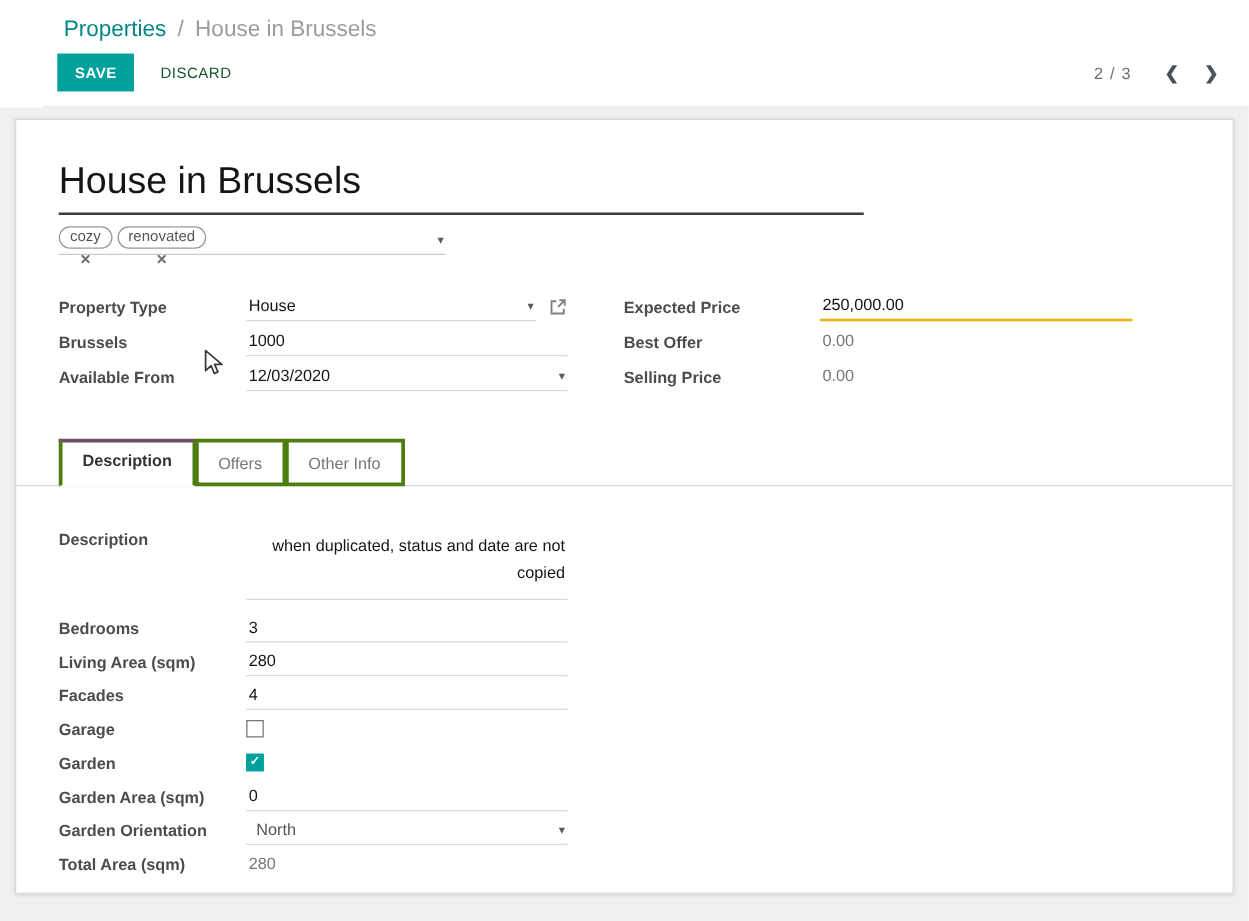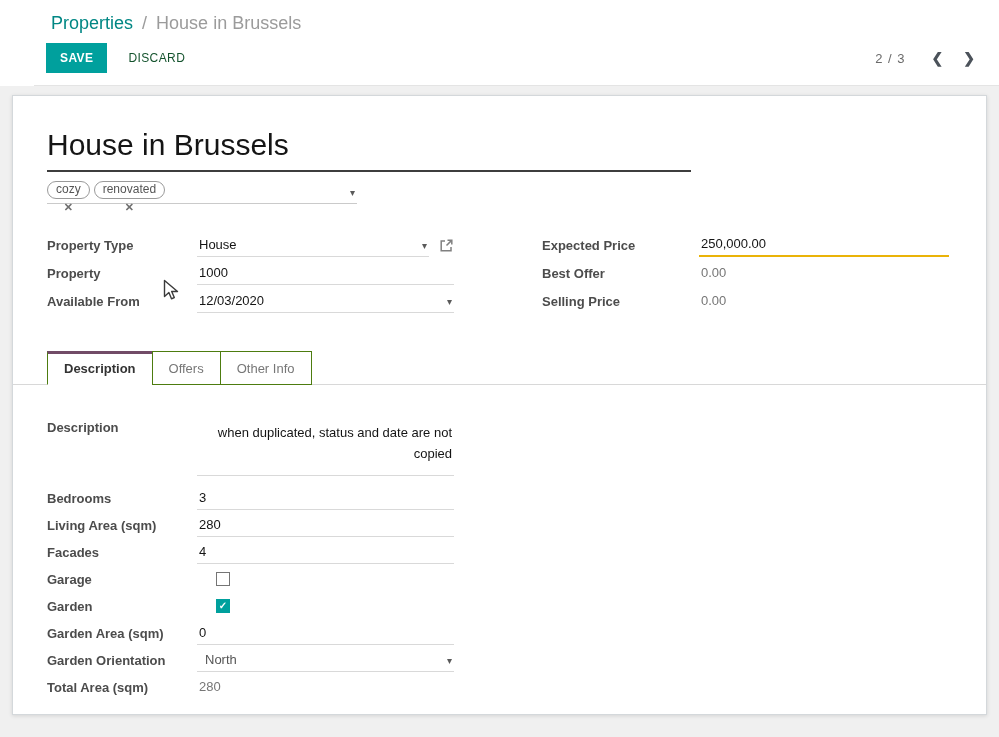--- a/index.html
+++ b/index.html
@@ -35,47 +35,47 @@
   .tags-line { width:310px; margin-top:9px; border-bottom:1px solid #cacaca;
     padding-bottom:4px; display:flex; align-items:center; position:relative; }
   .tag { border:1px solid #9a9a9a; border-radius:10px; padding:0 8px; height:18px;
     font-size:12px; color:#555; margin-right:4px; display:inline-flex; align-items:center;
     gap:5px; background:#fff; cursor:pointer;flex-direction:column; }
   .tag-x { color:#6f6f6f; font-size:11px; font-weight:700; cursor:pointer; }
   .caret { color:#5a5a5a; font-size:10px; line-height:1; cursor:pointer; }
   .tags-line .caret { position:absolute; right:2px; bottom:5px; }
 
   
-  .field-group { display:flex; margin-top:27px;gap:43px; }
+  .field-group { display:flex; margin-top:27px; }
   .col { width:407px; }
   .col-right { margin-left:45px; }
   .frow { display:flex; align-items:center; min-height:28px; }
   .frow label { font-size:13px; font-weight:700; color:#4c4c4c; flex:0 0 150px; }
   .col-right .frow label { flex:0 0 157px; }
   .fline { flex:1; border-bottom:1px solid #d9d9d9; display:flex; align-items:center;
     padding:3px 2px 4px; position:relative; font-size:13px; color:#141414; min-height:24px; }
   .fline .caret { position:absolute; right:2px; top:8px; }
   .fline.focused { border-bottom:2px solid #eab308; }
   .fline.noline { border-bottom:none; color:#767676; }
   .ext-icon { margin-left:10px; cursor:pointer; display:inline-flex; }
   .multiline { align-items:flex-start; }
   .multiline .fline { line-height:1.6; padding-bottom:10px; display:block;text-align:right; }
   .select-text { color:#555; padding-left:6px; }
 
   .cb { width:14px; height:14px; border:1px solid #757575; background:#fff;
     display:inline-flex; align-items:center; justify-content:center; cursor:pointer; }
   .cb .cb-check { display:none; color:#fff; font-size:10px; font-weight:700; line-height:1; }
   .cb[data-checked="true"] { background:#00A09D; border-color:#00A09D; }
   .cb[data-checked="true"] .cb-check { display:block; }
-  .cb-row { min-height:26px;gap:19px; }
+  .cb-row { min-height:26px; }
 
   
   .nb-header { margin:36px -34px 0; padding:0 34px; border-bottom:1px solid #d8d8d8;
     display:flex; }
-  .tab { border:1px solid #4d7c0f; margin-bottom:-1px; padding:9px 16px 8px;
+  .tab { border:3px solid #4d7c0f; margin-bottom:-1px; padding:9px 16px 8px;
     font-size:13px; color:#777; background:#fff; cursor:pointer; margin-right:-1px; }
   .tab.active { border-top:3px solid #714B67; border-bottom:1px solid #fff;
     color:#333; font-weight:700; padding-top:7px; }
   .tab-content { padding-top:35px; }
   .tab-content .frow { min-height:27px; }
   .tab-content .col { width:407px; }
 
   
   .cursor { position:absolute; left:163px; top:279px; pointer-events:none; z-index:10; }
 </style>
@@ -129,21 +129,21 @@
           </div>
           <span class="ext-icon">
             <svg width="15" height="15" viewBox="0 0 15 15">
                 <path d="M6 3 H2.2 V12.8 H12 V9" fill="none" stroke="#808080" stroke-width="1.5"></path>
                 <path d="M8.5 2.2 H12.8 V6.5" fill="none" stroke="#808080" stroke-width="1.5"></path>
                 <path d="M12.4 2.6 L7.5 7.5" fill="none" stroke="#808080" stroke-width="1.5"></path>
               </svg>
           </span>
         </div>
         <div class="frow">
-          <label>Property</label>
+          <label>Brussels</label>
           <div class="fline">
             <span>1000</span>
           </div>
         </div>
         <div class="frow">
           <label>Available From</label>
           <div class="fline">
             <span>12/03/2020</span>
             <span class="caret">▾</span>
           </div>

